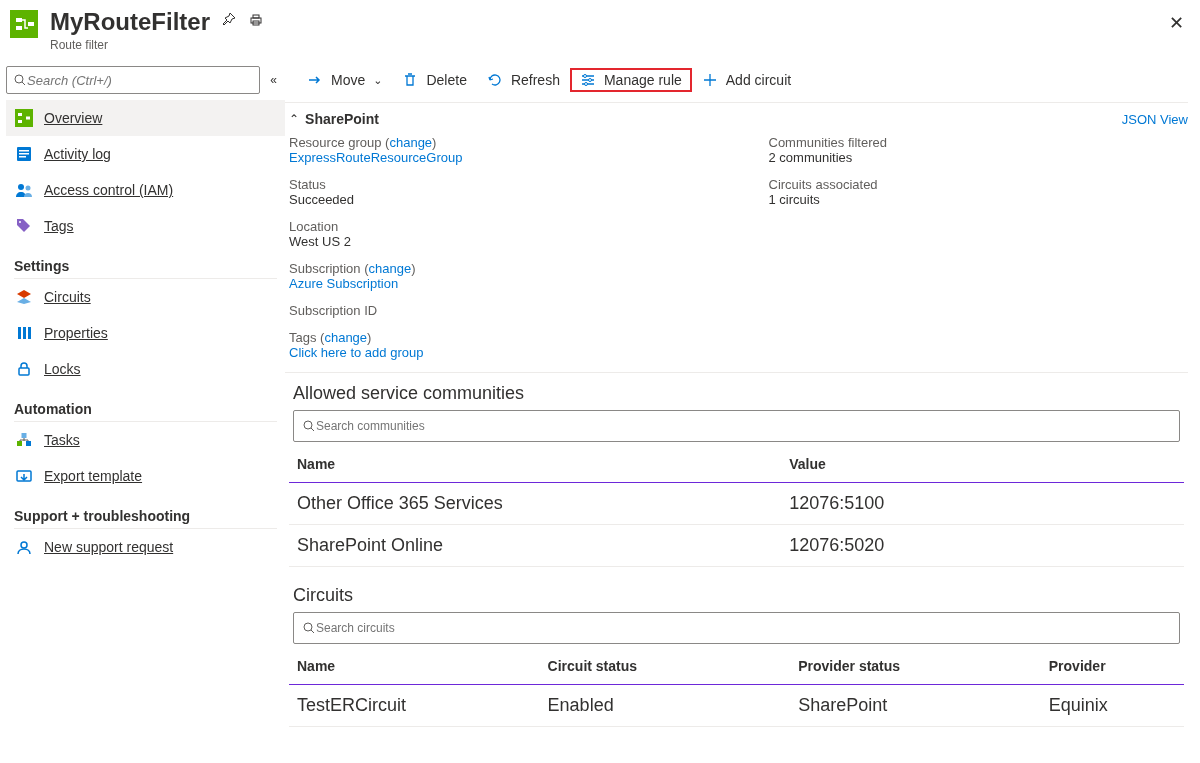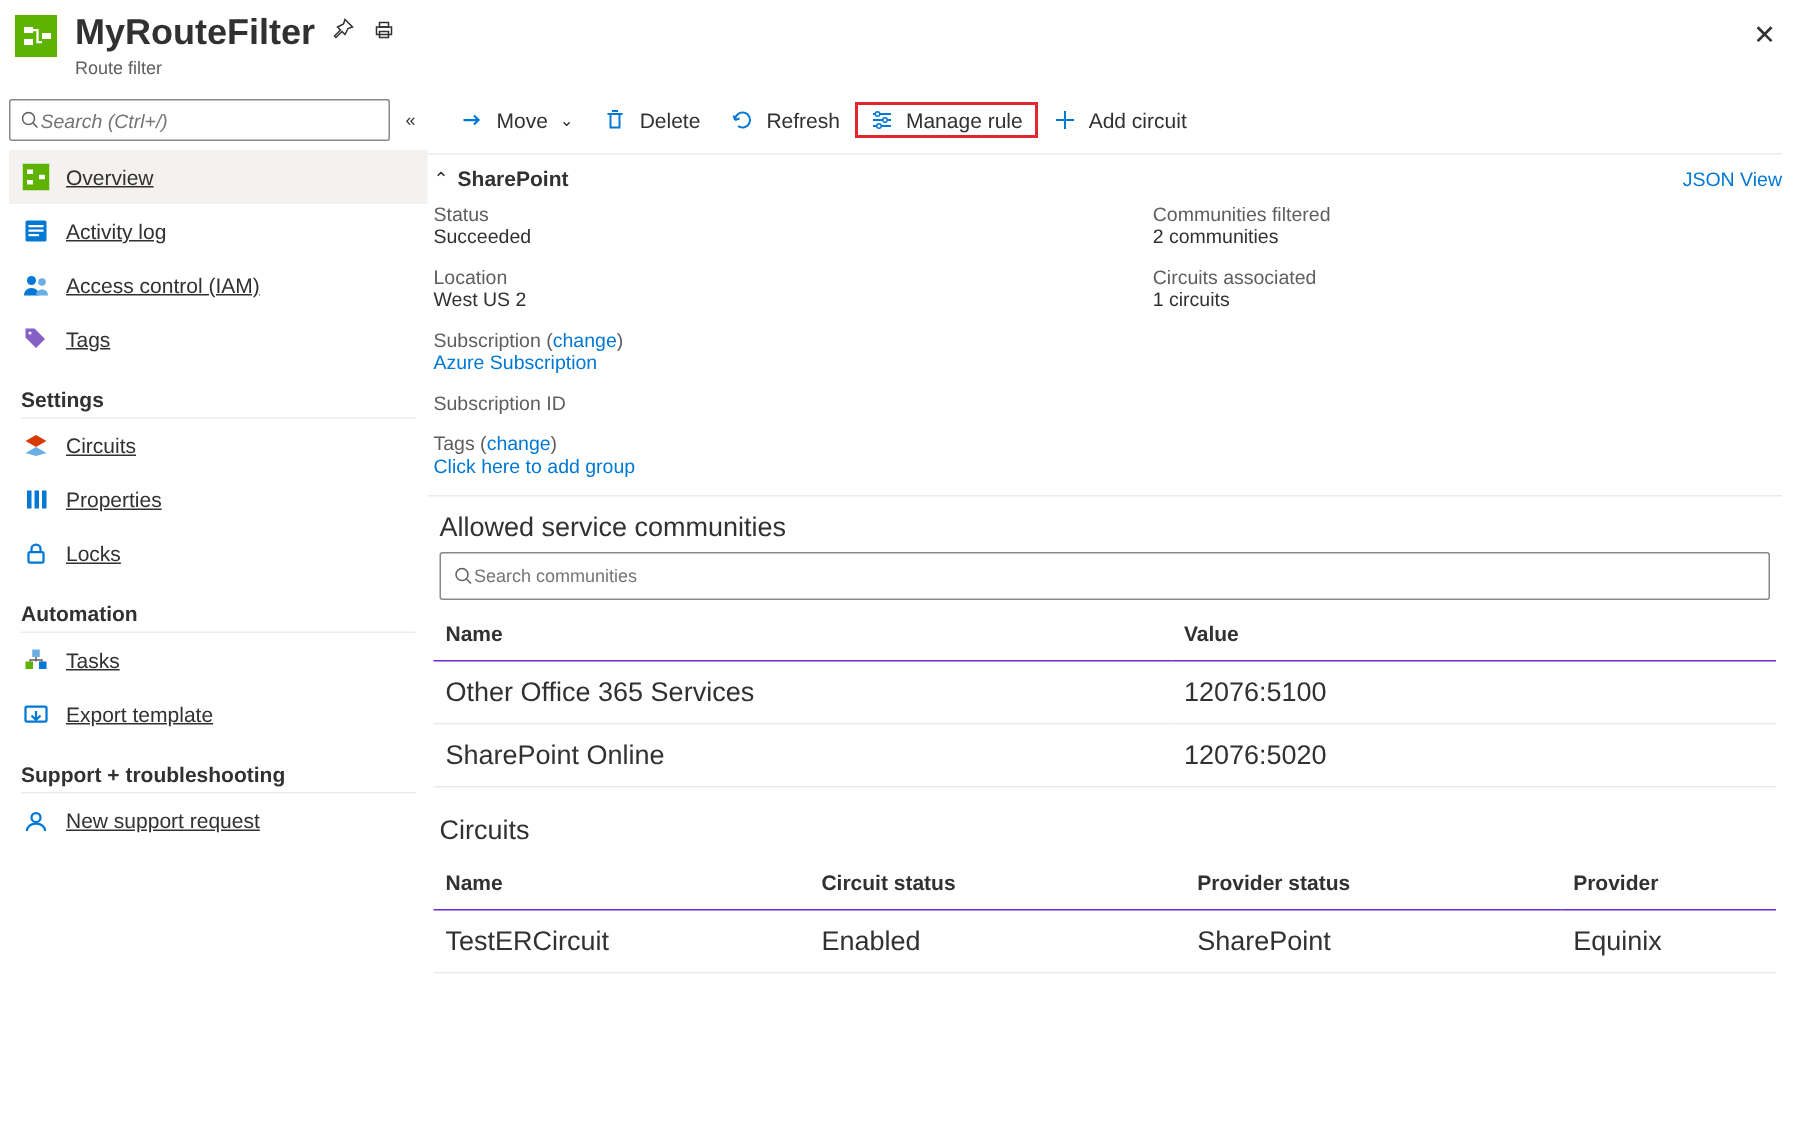--- a/index.html
+++ b/index.html
@@ -257,20 +257,24 @@
     <div class="essentials-bar">
       <span class="chev">⌃</span>
       <span class="label">SharePoint</span>
       <div class="essentials-spacer"></div>
       <span class="json-view">JSON View</span>
     </div>
 
     <div class="ess-grid">
       <div class="ess-col">
         <div class="ess-item">
+          <div class="ess-label"><span>Resource group</span> (<span class="link">change</span>)</div>
+          <div class="ess-val link">ExpressRouteResourceGroup</div>
+        </div>
+        <div class="ess-item">
           <div class="ess-label">Status</div>
           <div class="ess-val">Succeeded</div>
         </div>
         <div class="ess-item">
           <div class="ess-label">Location</div>
           <div class="ess-val">West US 2</div>
         </div>
         <div class="ess-item">
           <div class="ess-label"><span>Subscription</span> (<span class="link">change</span>)</div>
           <div class="ess-val link">Azure Subscription</div>
@@ -322,20 +326,27 @@
             <tr>
               <td>SharePoint Online</td>
               <td>12076:5020</td>
             </tr>
           </tbody>
       </table>
     </div>
 
     <div class="pad-sec" style="margin-top:18px">
       <div class="section-title">Circuits</div>
+      <div class="search-wide">
+        <svg width="14" height="14">
+            <circle cx="6" cy="6" r="4" fill="none" stroke="#605e5c"></circle>
+            <path d="M9 9l3 3" stroke="#605e5c"></path>
+          </svg>
+        <input placeholder="Search circuits" style="">
+      </div>
       <table>
         <thead>
             <tr>
           <th style="width:28%">Name</th>
           <th style="width:28%">Circuit status</th>
           <th style="width:28%">Provider status</th>
           <th>Provider</th>
         </tr>
           </thead>
         <tbody id="circ-rows">

